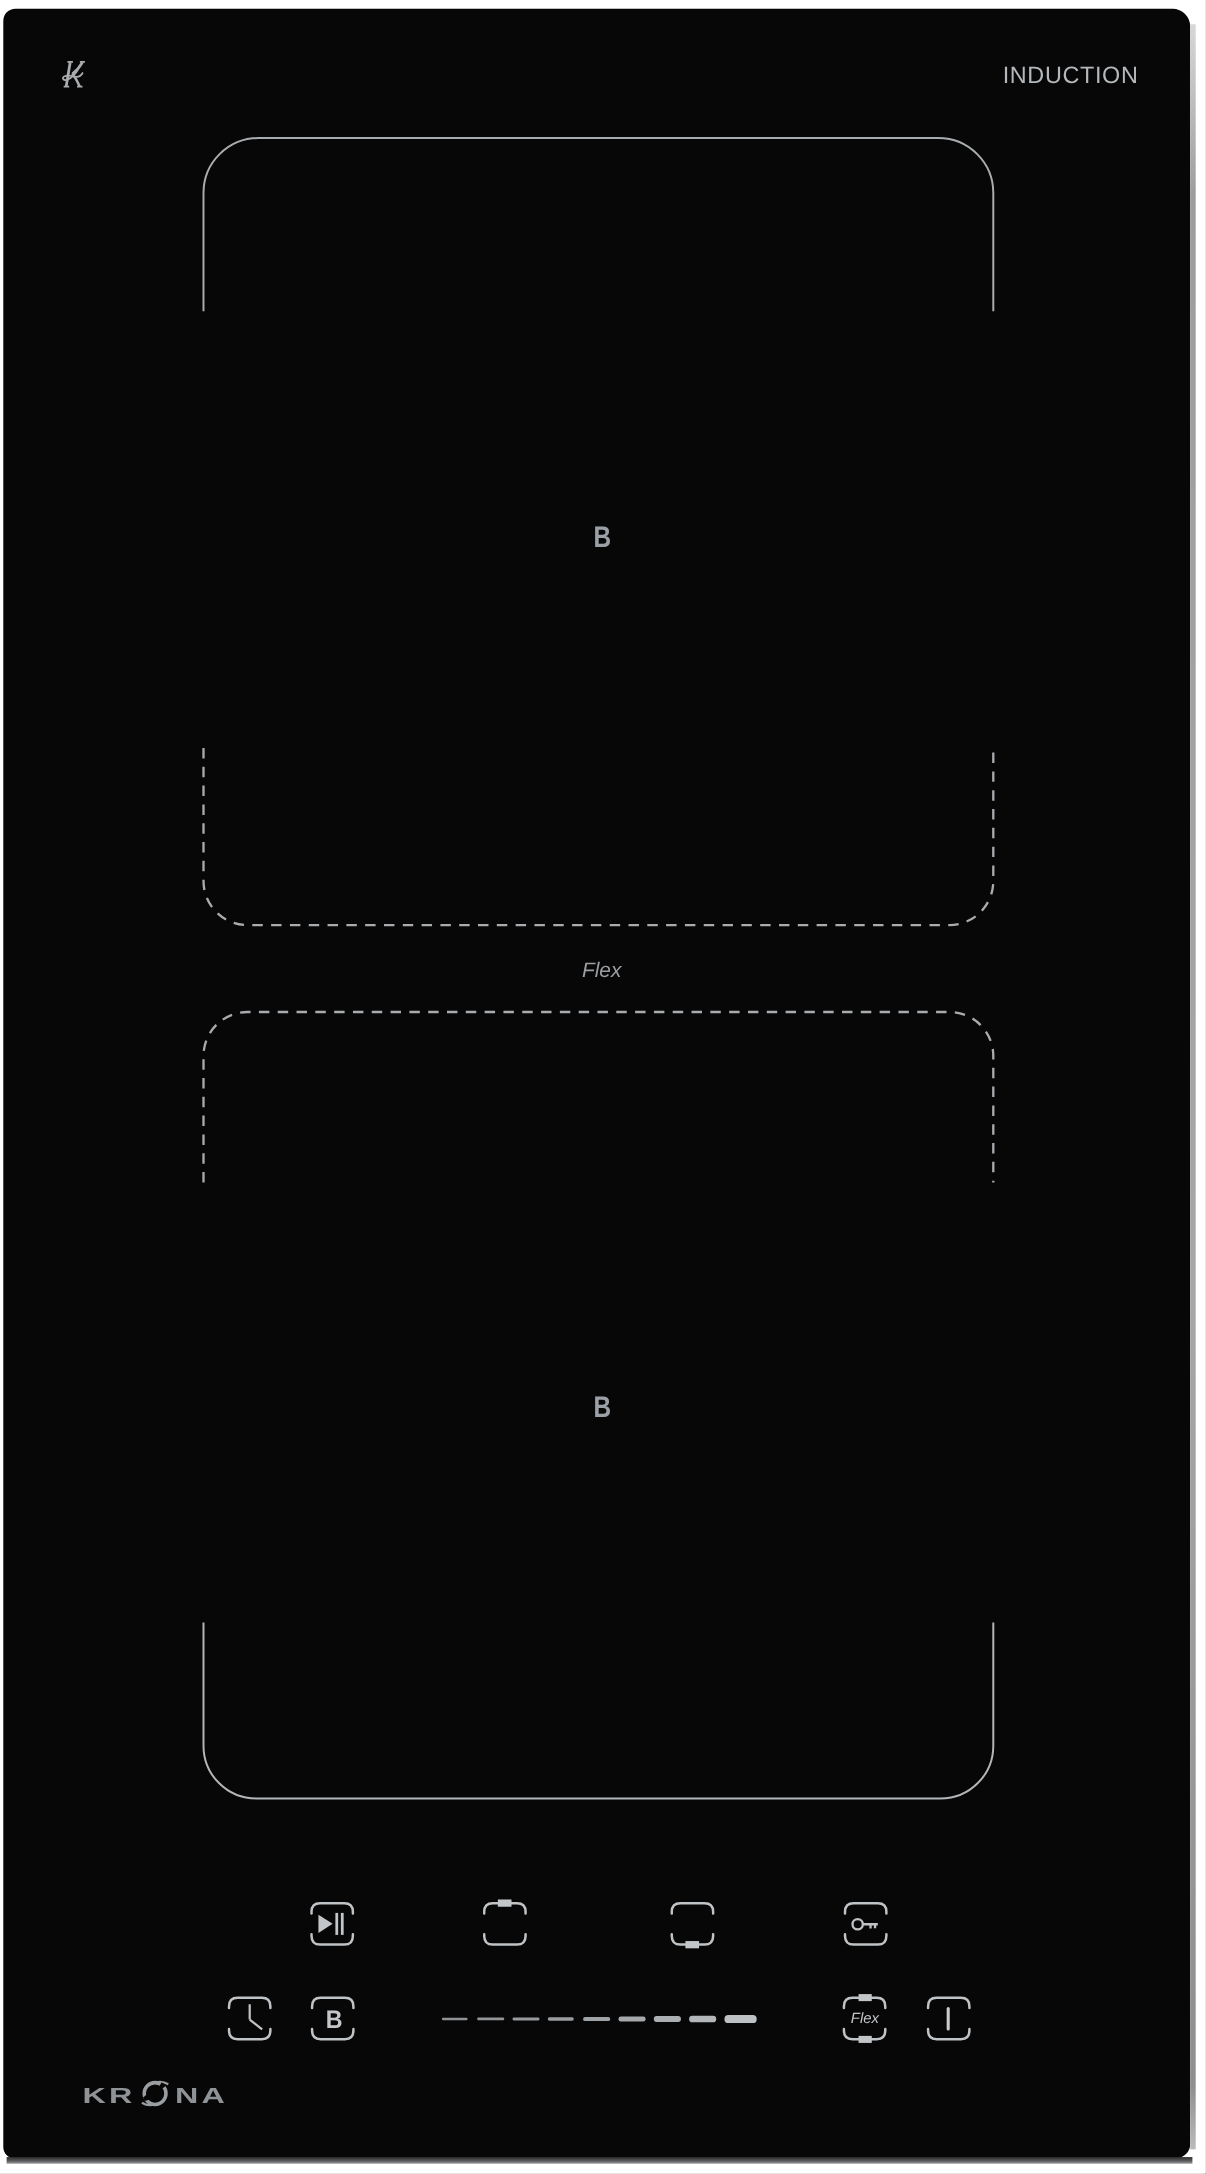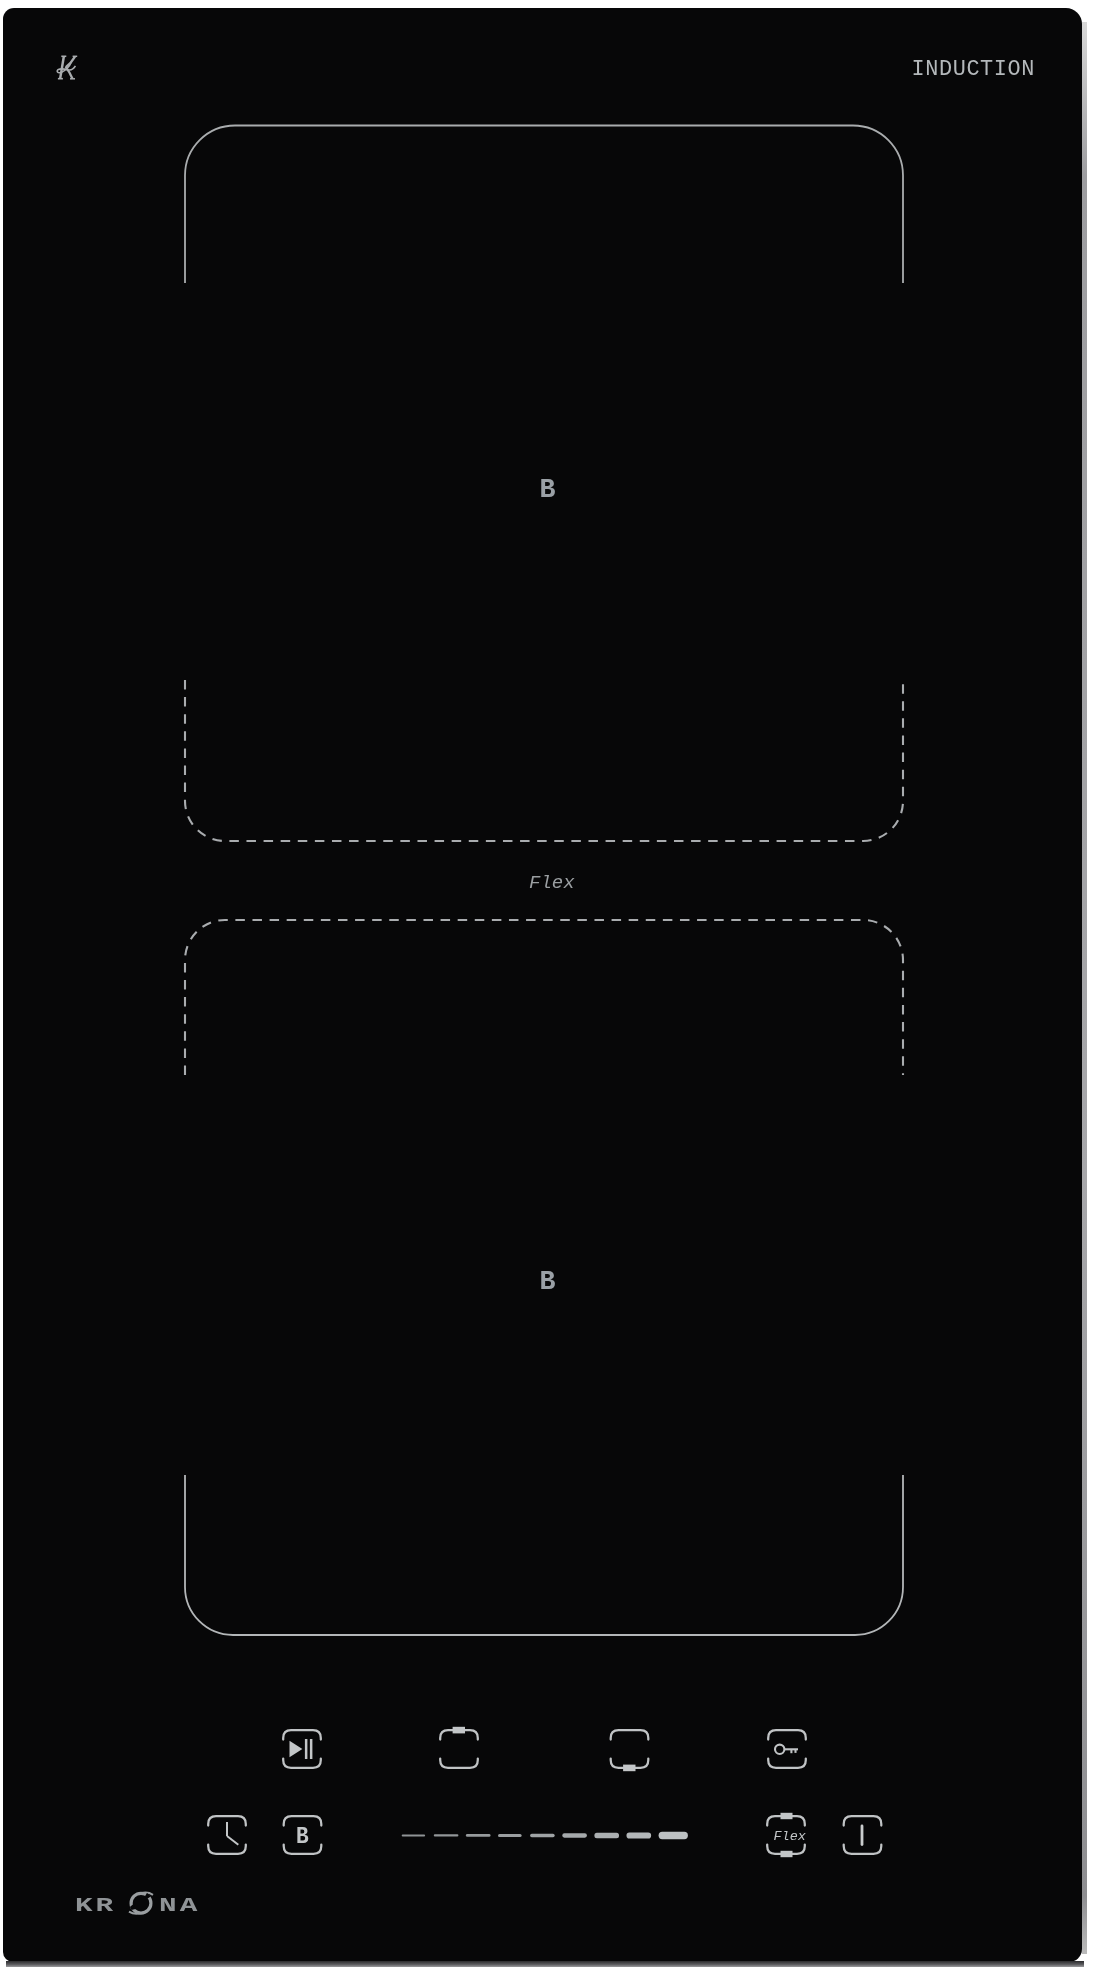--- a/index.html
+++ b/index.html
@@ -1,17 +1,17 @@
 <!DOCTYPE html>
 <html><head>
 <meta charset="utf-8">
 <style>
   html,body{margin:0;padding:0;background:#ffffff;}
   #stage{position:relative;width:1096px;height:1976px;background:#ffffff;overflow:hidden;
-         font-family:Liberation Mono, monospace;-webkit-font-smoothing:antialiased;}
+         font-family:Liberation Sans, sans-serif;-webkit-font-smoothing:antialiased;}
   #vec{position:absolute;left:0;top:0;filter:blur(0.45px);}
 </style>
 </head>
 <body>
 <div id="stage">
 
 <div style="position:absolute;left:3px;top:8px;width:1079px;height:1954px;background:#070708;border-radius:11px 16px 13px 10px;"></div>
 
 <div style="position:absolute;left:1082px;top:22px;width:5px;height:1932px;background:linear-gradient(180deg,#d8d8d8 0%,#9d9da0 8%,#a7a7aa 60%,#8e8e91 97%,#bbb 100%);"></div>
 

